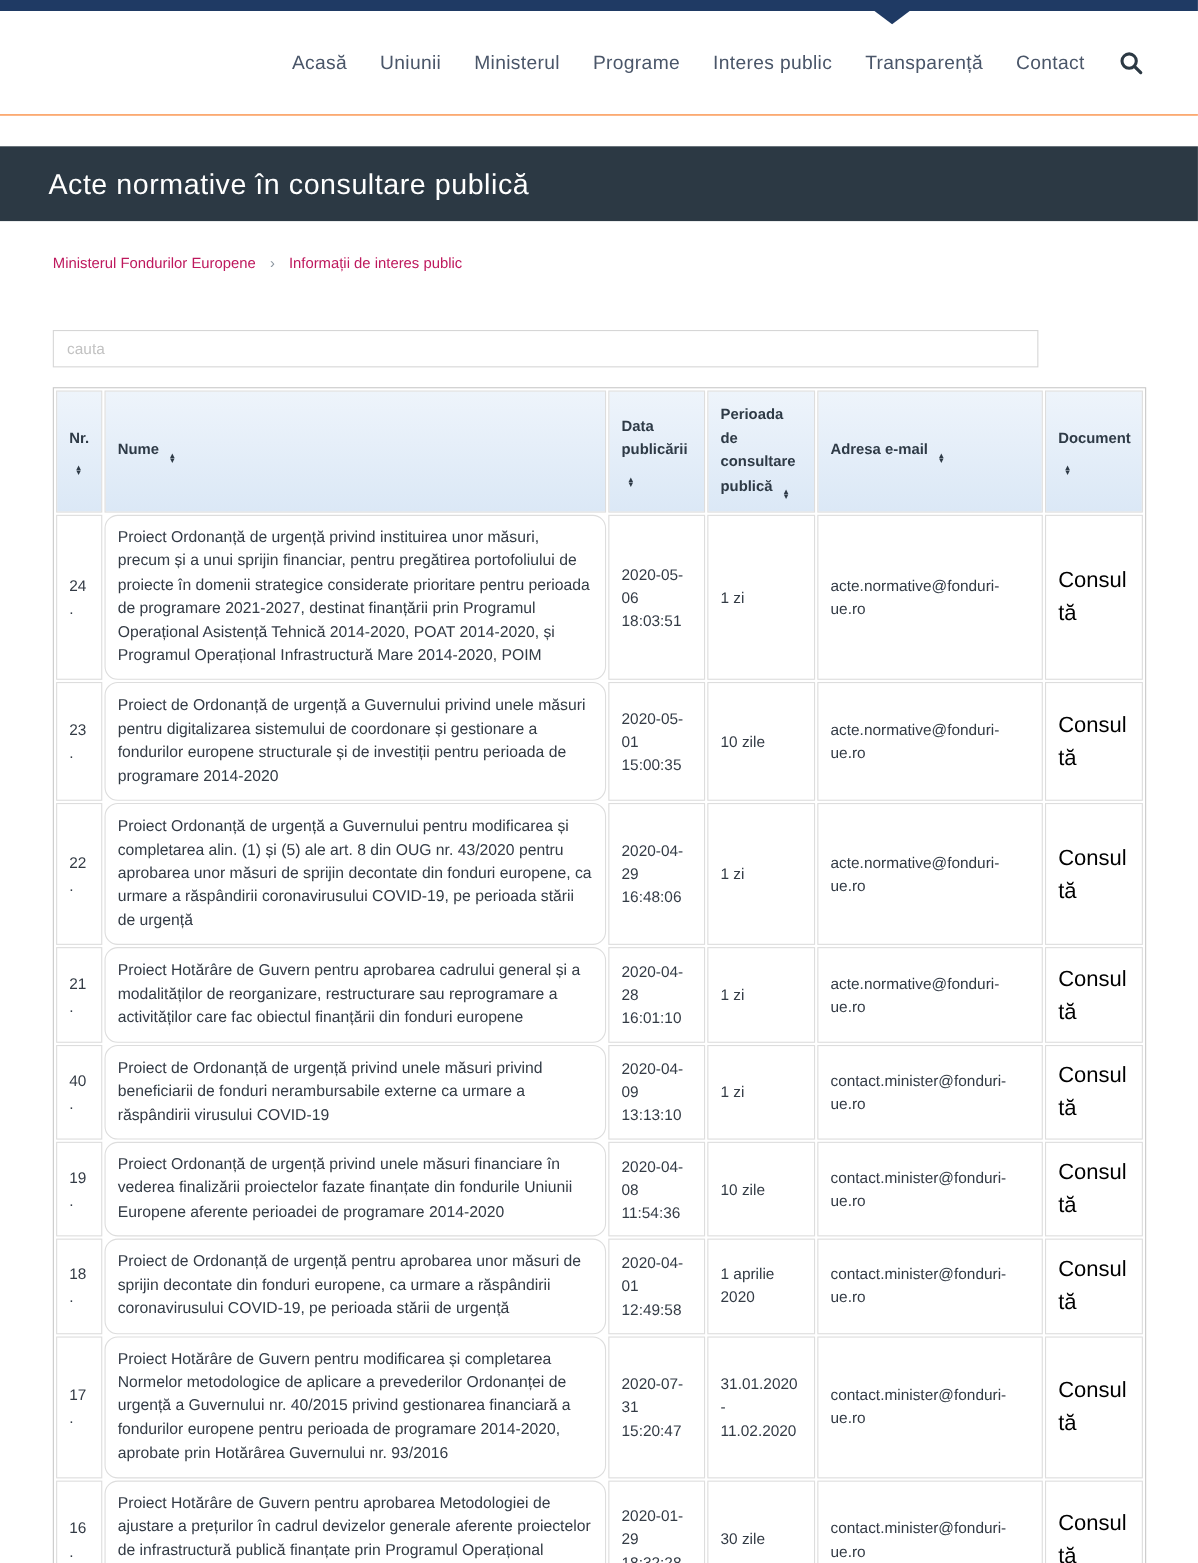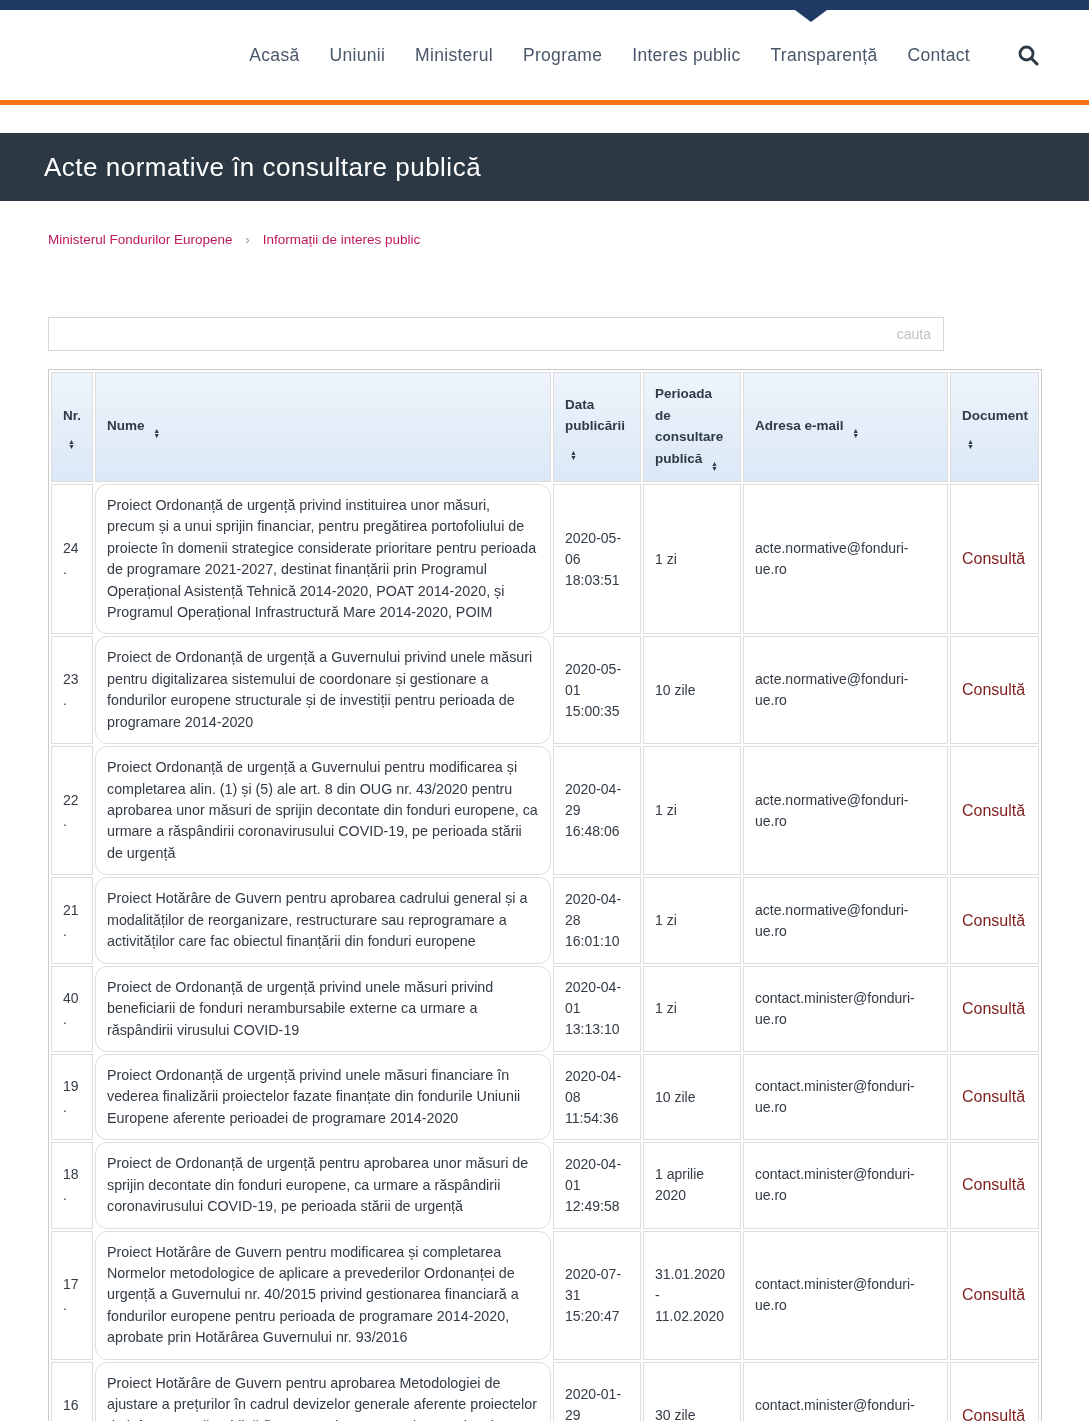--- a/index.html
+++ b/index.html
@@ -14,23 +14,23 @@
   .nav-triangle {
     position: absolute; top: 10px; left: 795px;
     width: 0; height: 0;
     border-left: 16px solid transparent;
     border-right: 16px solid transparent;
     border-top: 12px solid #1f3a64;
   }
 
   
   .navbar {
-    height: 95px; background: #ffffff; border-bottom: 5px solid #f97316;
+    height: 95px; background: #ffffff; border-bottom: 1px solid #f97316;
     display: flex; align-items: center; justify-content: flex-end;
-    padding-right: 49px; gap: 46px;
+    padding-right: 49px; gap: 30px;
   }
   .nav-link {
     color: #4a5669; text-decoration: none; font-size: 17.5px;
     font-weight: 400; letter-spacing: 0.3px; white-space: nowrap;
   }
   .search-btn { background: none; border: none; cursor: pointer; display: flex; align-items: center; padding: 0; }
 
   
   .page-band {
     margin-top: 28px; height: 68px; background: #2c3944;
@@ -42,25 +42,24 @@
 
   .container { padding: 0 48px; }
 
   
   .breadcrumb { margin-top: 31px; font-size: 13.5px; color: #57636f; }
   .breadcrumb a { color: #be185d; text-decoration: none; }
   .breadcrumb .sep { margin: 0 9px; color: #8a949e; }
 
   
   .search-input {
-    margin: 70px 0 18px; width: 896px; height: 34px;
+    margin: 53px 0 18px; width: 896px; height: 34px;
     border: 1px solid #d6d6d6; padding: 0 12px; font-size: 14px; color: #444;
     font-family: "Liberation Sans", "DejaVu Sans", sans-serif; outline: none;
     display: block;
-    text-align: right;
   }
   .search-input::placeholder { color: #c2c2c2; }
 
   
   table.acts {
     border-collapse: separate; border-spacing: 2px; table-layout: fixed;
     width: 992px; background: #ffffff; border: 1px solid #c9c9c9;
   }
   th, td { border: 1px solid #dddddd; vertical-align: middle; text-align: left; }
   th {
@@ -68,21 +67,21 @@
     font-size: 13.5px; font-weight: 700; color: #2e3a46;
     padding: 10px 11px; line-height: 1.6; cursor: pointer;
   }
   td { padding: 10px 11px; font-size: 14px; color: #333b45; line-height: 1.5; overflow-wrap: break-word; }
   td.cell-nume { font-size: 14.3px; border-radius: 12px; }
   .sort-icon {
     display: inline-flex; flex-direction: column; align-items: center;
     margin-left: 5px; vertical-align: -3px;
   }
   .sort-icon span { font-size: 7px; line-height: 5px; color: #2e3a46; }
-  .consulta-link { color: #7f1d1d; text-decoration: none; font-size: 16px; }
+  .consulta-link { color: #000000; text-decoration: none; font-size: 20px; }
 </style>
 </head>
 <body>
 
 <div class="topbar"></div>
 <div class="nav-triangle"></div>
 
 <header class="navbar">
   <nav class="nav-links" style="display:flex;gap:30px;align-items:center;">
       <a href="#" class="nav-link">Acasă</a>
@@ -181,21 +180,21 @@
           <td class="cell-nr">21.</td>
           <td class="cell-nume">Proiect Hotărâre de Guvern pentru aprobarea cadrului general și a modalităților de reorganizare, restructurare sau reprogramare a activităților care fac obiectul finanțării din fonduri europene</td>
           <td class="cell-data">2020-04-28 16:01:10</td>
           <td class="cell-perioada">1 zi</td>
           <td class="cell-email">acte.normative@fonduri-ue.ro</td>
           <td class="cell-document"><a href="#" class="consulta-link">Consultă</a></td>
         </tr>
         <tr>
           <td class="cell-nr">40.</td>
           <td class="cell-nume">Proiect de Ordonanță de urgență privind unele măsuri privind beneficiarii de fonduri nerambursabile externe ca urmare a răspândirii virusului COVID-19</td>
-          <td class="cell-data">2020-04-01 13:13:10</td>
+          <td class="cell-data">2020-04-09 13:13:10</td>
           <td class="cell-perioada">1 zi</td>
           <td class="cell-email">contact.minister@fonduri-ue.ro</td>
           <td class="cell-document"><a href="#" class="consulta-link">Consultă</a></td>
         </tr>
         <tr>
           <td class="cell-nr">19.</td>
           <td class="cell-nume">Proiect Ordonanță de urgență privind unele măsuri financiare în vederea finalizării proiectelor fazate finanțate din fondurile Uniunii Europene aferente perioadei de programare 2014-2020</td>
           <td class="cell-data">2020-04-08 11:54:36</td>
           <td class="cell-perioada">10 zile</td>
           <td class="cell-email">contact.minister@fonduri-ue.ro</td>

